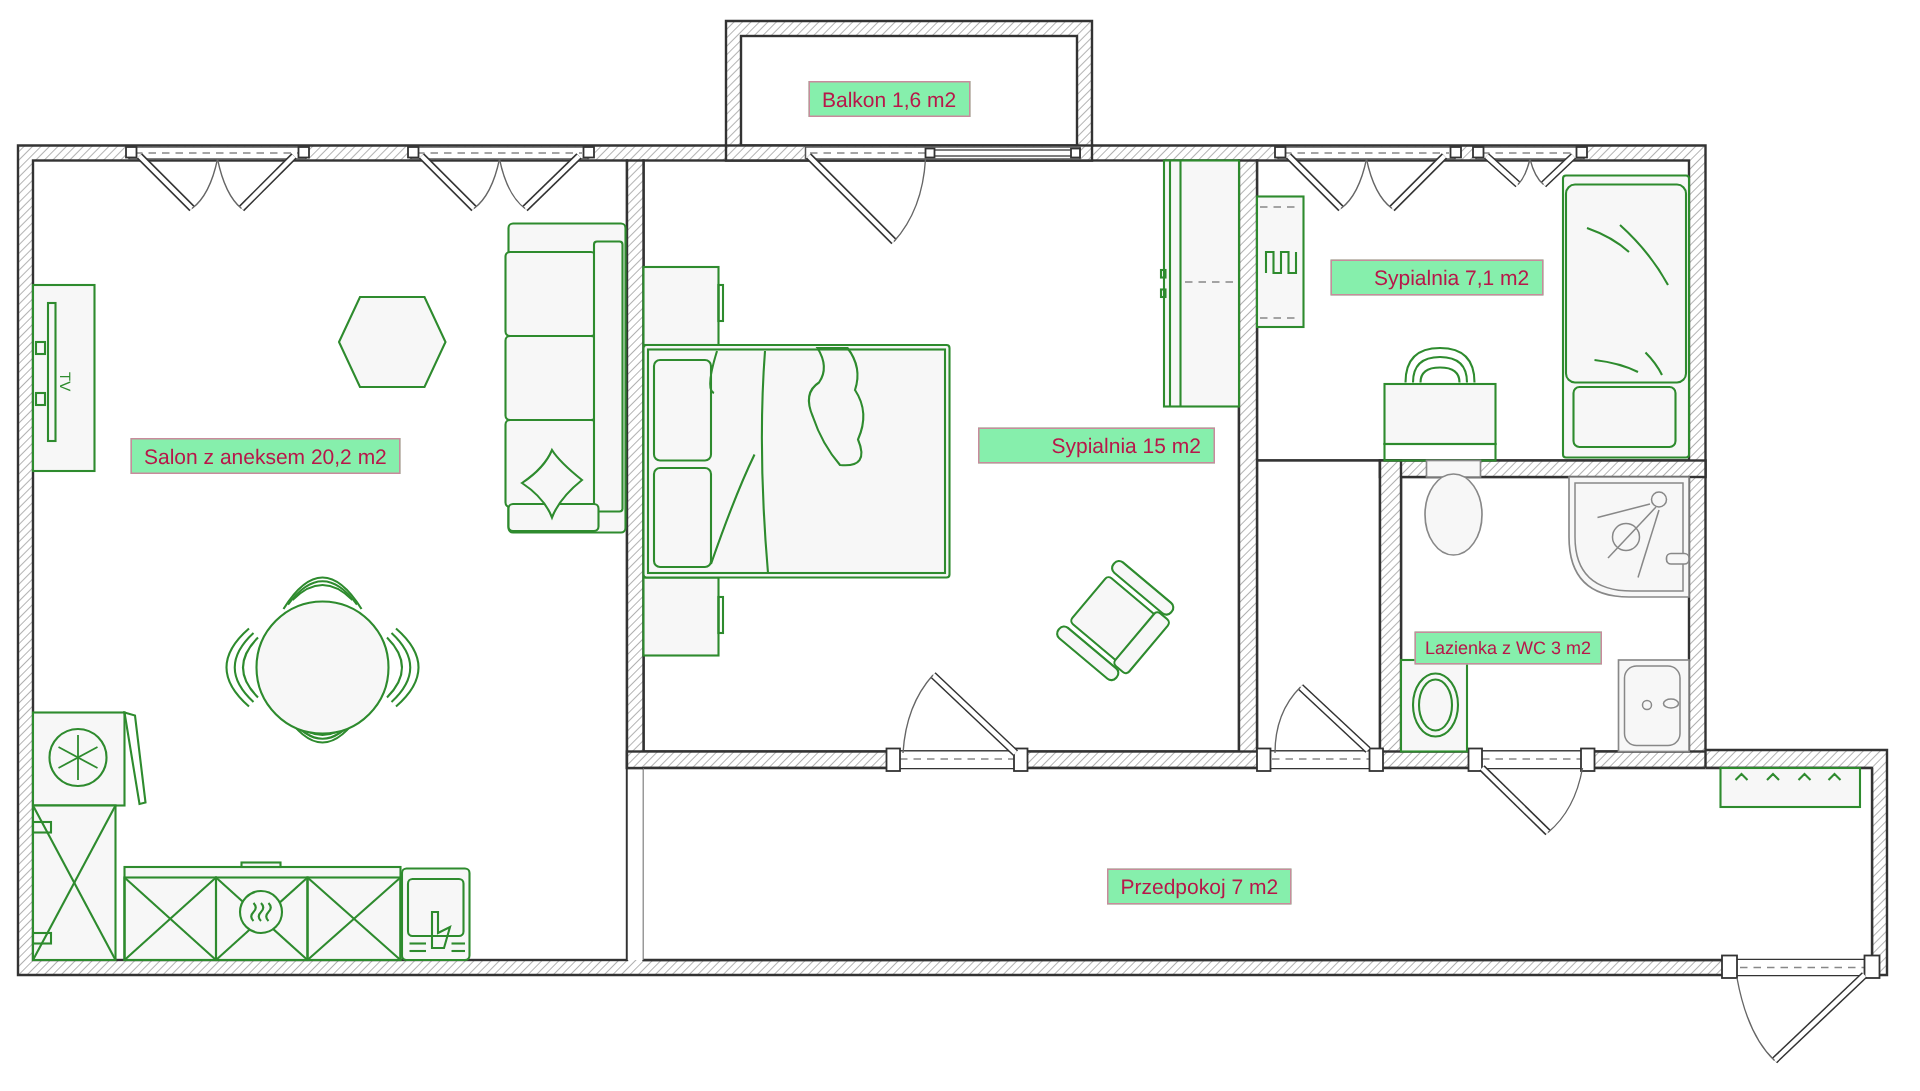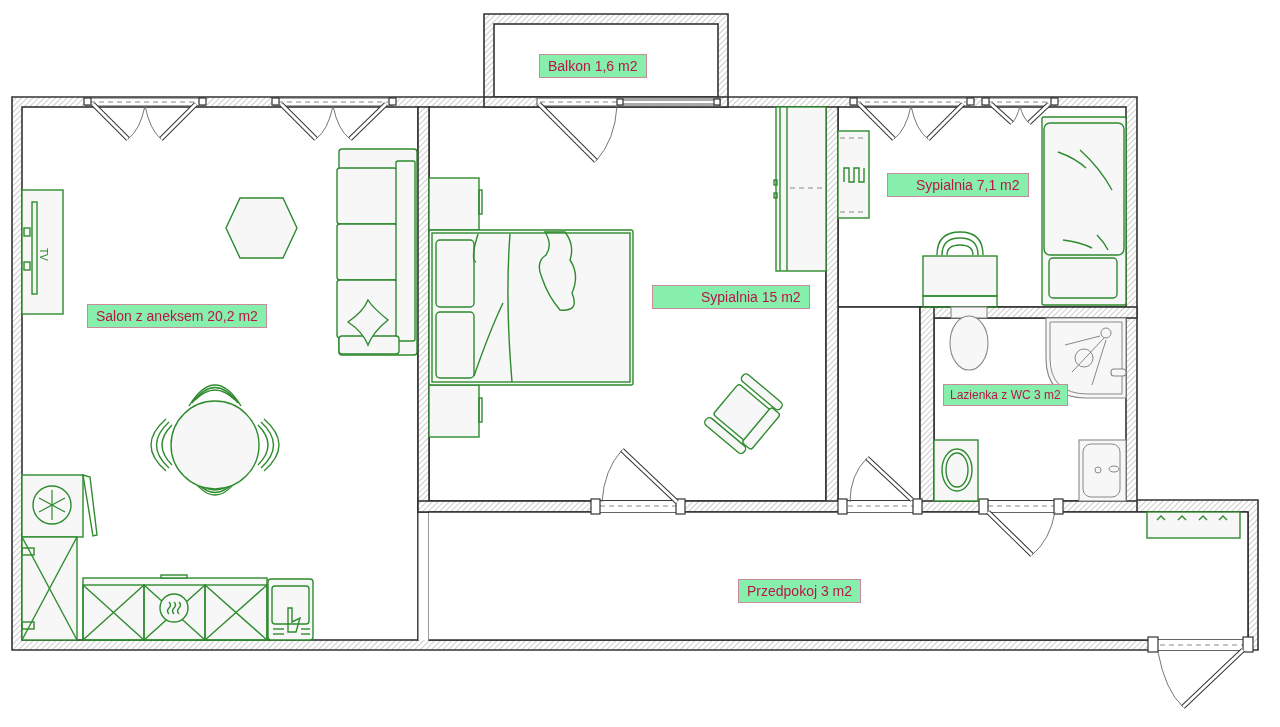--- a/index.html
+++ b/index.html
@@ -306,17 +306,17 @@
     <ellipse class="grayl" cx="1114" cy="469" rx="5" ry="3"></ellipse>
   </g>
 
   <g>
     <rect class="fur" x="1147" y="512" width="93" height="26"></rect>
     <path class="furl" d="M1157,520 l4,-4 l4,4 M1178,520 l4,-4 l4,4 M1199,520 l4,-4 l4,4 M1219,520 l4,-4 l4,4"></path>
   </g>
 </svg>
 
 <div class="room-label" style="left:539px; top:54px;">Balkon 1,6 m2</div>
-<div class="room-label" style="left:87px; top:292px;margin-top:12px;">Salon z aneksem 20,2 m2</div>
+<div class="room-label" style="left:87px; top:292px;">Salon z aneksem 20,2 m2</div>
 <div class="room-label" style="left:652px; top:285px;padding-left:48px;">Sypialnia 15 m2</div>
 <div class="room-label" style="left:887px; top:173px;padding-left:28px;">Sypialnia 7,1 m2</div>
-<div class="room-label small" style="left:943px; top:384px;">Lazienka z WC 3 m2</div>
-<div class="room-label" style="left:738px; top:579px;">Przedpokoj 3 m2</div>
+<div class="room-label small" style="left:943px; top:421px;">Lazienka z WC 3 m2</div>
+<div class="room-label" style="left:738px; top:579px;">Przedpokoj 7 m2</div>
 
 </body></html>

